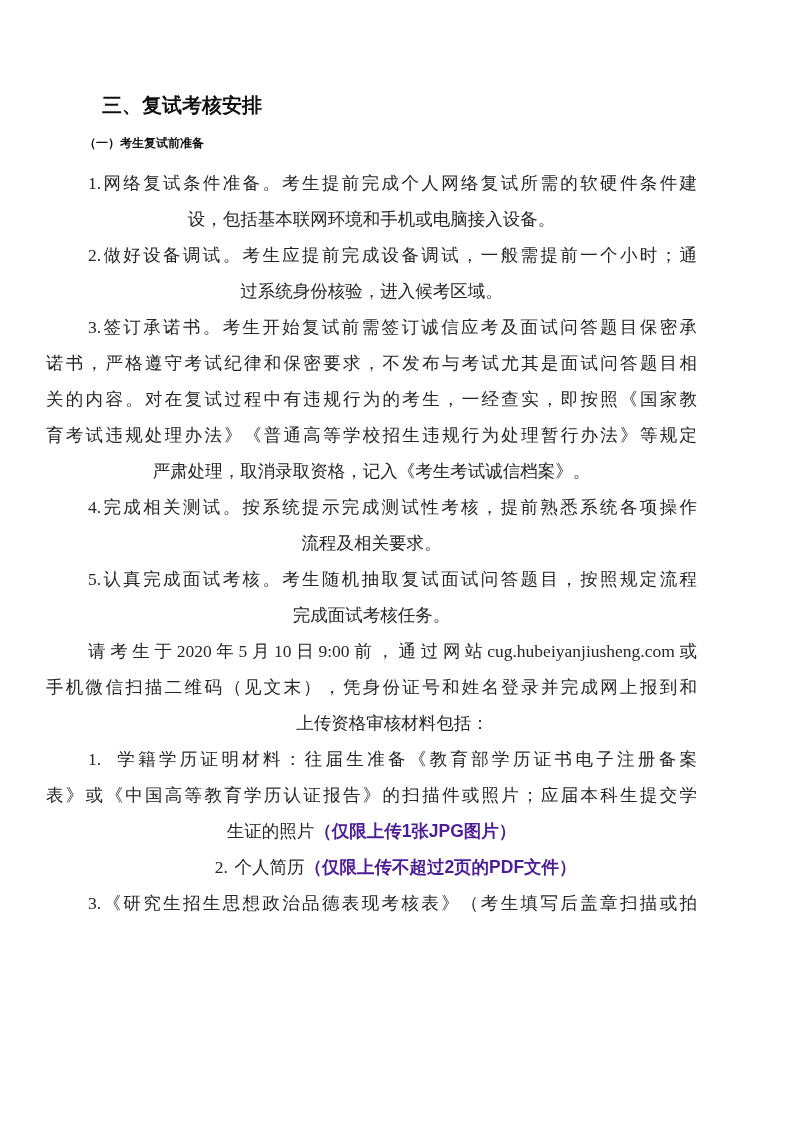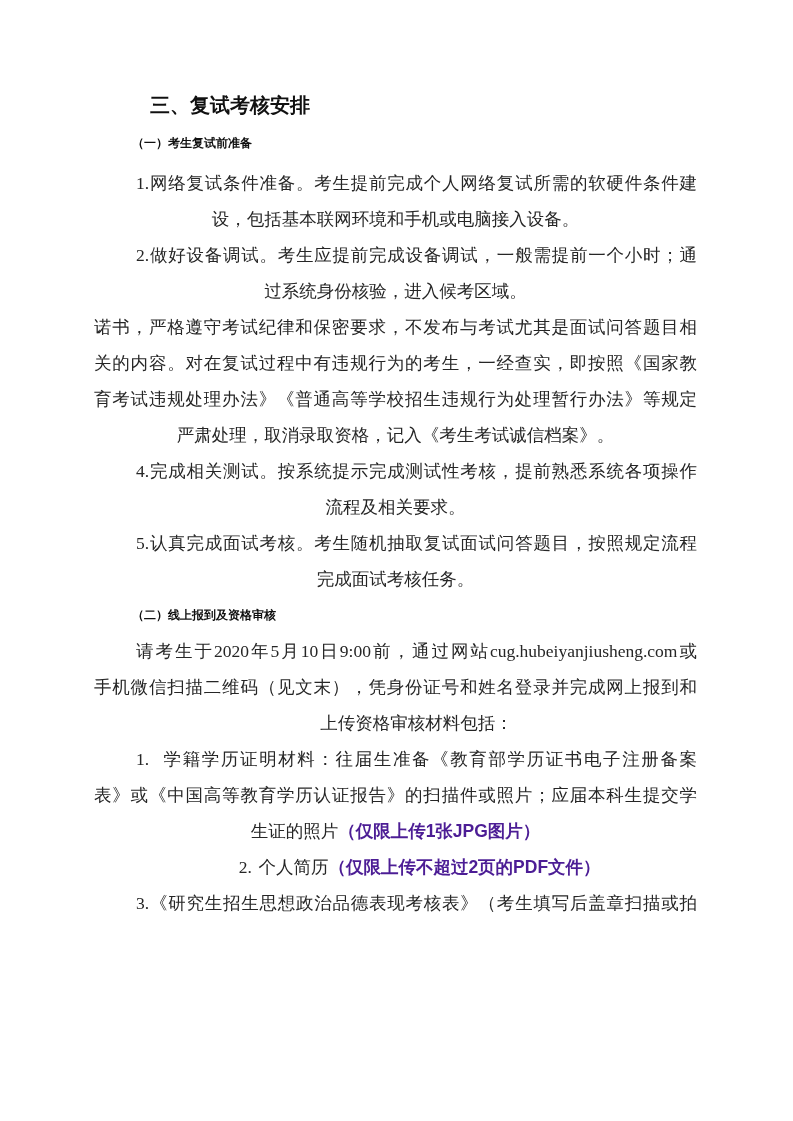--- a/index.html
+++ b/index.html
@@ -6,21 +6,21 @@
     margin: 0;
     padding: 0;
     background: #ffffff;
   }
   .page {
     position: relative;
     width: 793px;
     height: 1121px;
     background: #ffffff;
     box-sizing: border-box;
-    padding: 87px 96px 0 94px;
+    padding: 87px 96px 0 46px;
     font-family: "Liberation Serif", "DejaVu Serif", serif;
     color: #262626;
     overflow: hidden;
   }
   .ln {
     height: 36px;
     line-height: 36px;
     font-size: 17.5px;
     text-align: center;
   }
@@ -70,32 +70,32 @@
   <div class="h2">（一）考生复试前准备</div>
 
   <div class="body-block">
 
     <div class="ln full ind">1.网络复试条件准备。考生提前完成个人网络复试所需的软硬件条件建</div>
     <div class="ln">设，包括基本联网环境和手机或电脑接入设备。</div>
 
     <div class="ln full ind">2.做好设备调试。考生应提前完成设备调试，一般需提前一个小时；通</div>
     <div class="ln">过系统身份核验，进入候考区域。</div>
 
+    <div class="ln full ind">3.签订承诺书。考生开始复试前需签订诚信应考及面试问答题目保密承</div>
     <div class="ln full">诺书，严格遵守考试纪律和保密要求，不发布与考试尤其是面试问答题目相</div>
     <div class="ln full">关的内容。对在复试过程中有违规行为的考生，一经查实，即按照《国家教</div>
     <div class="ln full">育考试违规处理办法》《普通高等学校招生违规行为处理暂行办法》等规定</div>
     <div class="ln">严肃处理，取消录取资格，记入《考生考试诚信档案》。</div>
 
     <div class="ln full ind">4.完成相关测试。按系统提示完成测试性考核，提前熟悉系统各项操作</div>
     <div class="ln">流程及相关要求。</div>
 
     <div class="ln full ind">5.认真完成面试考核。考生随机抽取复试面试问答题目，按照规定流程</div>
     <div class="ln">完成面试考核任务。</div>
 
-    <div class="h3">（二）线上报到及资格审核</div>
 
     <div class="ln full ind">请考生于2020年5月10日9:00前，通过网站cug.hubeiyanjiusheng.com或</div>
     <div class="ln full">手机微信扫描二维码（见文末），凭身份证号和姓名登录并完成网上报到和</div>
 
     <div class="ln ind">上传资格审核材料包括：</div>
 
     <div class="ln full ind"><span class="num">1.</span><span>学籍学历证明材料：往届生准备《教育部学历证书电子注册备案</span></div>
     <div class="ln full">表》或《中国高等教育学历认证报告》的扫描件或照片；应届本科生提交学</div>
     <div class="ln"><span>生证的照片</span><b class="run">（仅限上传1张JPG图片）</b></div>
 

